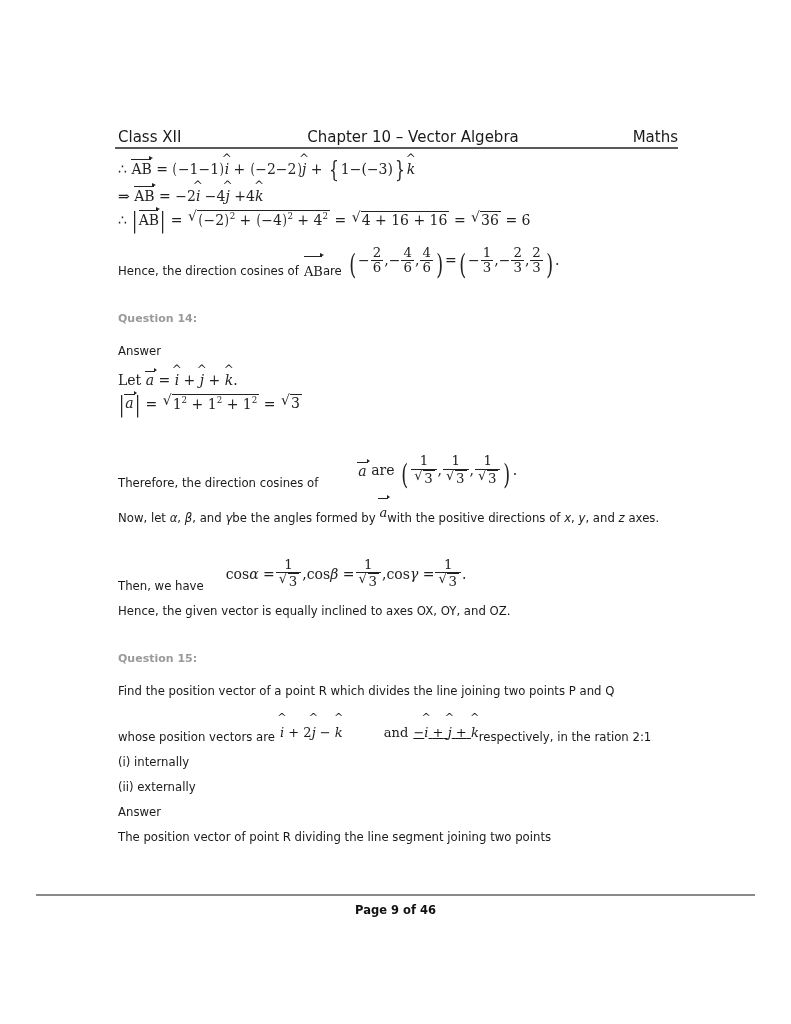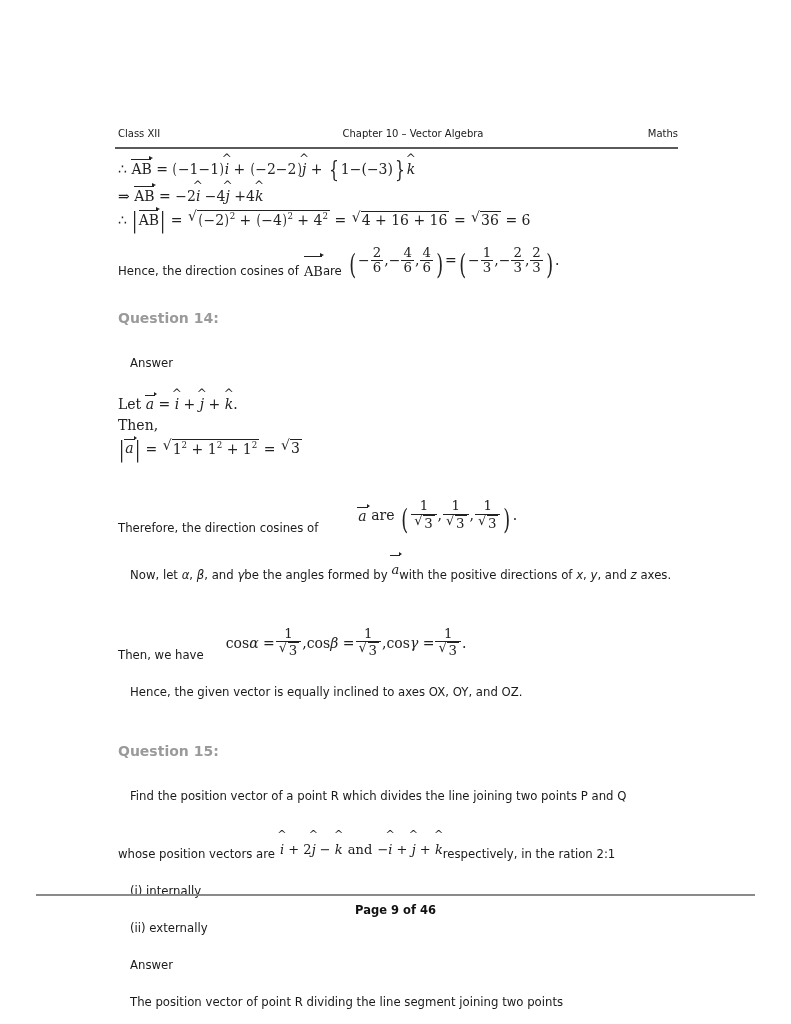--- a/index.html
+++ b/index.html
@@ -25,21 +25,21 @@
 
   
   .header {
     position: absolute;
     left: 118px;
     top: 128px;
     width: 560px;
     display: flex;
     justify-content: flex-end;
     align-items: baseline;
-    font-size: 10px;
+    font-size: 15px;
     color: #1a1a1a;
   }
   .header .hd-left   { width: 150px; text-align: left; }
   .header .hd-center { flex: 1; text-align: center; }
   .header .hd-right  { width: 120px; text-align: right; }
 
   .header-rule {
     position: absolute;
     left: 115px;
     top: 147px;
@@ -53,27 +53,27 @@
     position: absolute;
     left: 118px;
     top: 160px;
     width: 568px;
   }
 
   .ptext {
     font-size: 11.7px;
     line-height: 25px;
     color: #1a1a1a;
-    margin: 12px;
+    margin: 0;
     white-space: nowrap;
   }
   .ptext.wrap { white-space: normal; }
 
   .qhead {
-    font-size: 14px;
+    font-size: 11px;
     font-weight: bold;
     color: #9a9a9a;
     margin: 0;
     line-height: 25px;
   }
 
   .spacer-8 { height: 8px; }
   .spacer-14 { height: 14px; }
   .spacer-22 { height: 22px; }
 
@@ -341,21 +341,20 @@
       <span class="up">Let</span>
       <span class="bar"><span class="barrow"></span><span>a</span></span>
       <span>=</span>
       <span class="hat">i</span>
       <span>+</span>
       <span class="hat">j</span>
       <span>+</span>
       <span class="hat">k</span><span class="up">.</span>
     </div>
 
-    <div class="math mline">Then,</div>
 
     <div class="math mline">
       <span class="bigbrace">|</span><span class="bar"><span class="barrow"></span><span>a</span></span><span class="bigbrace">|</span>
       <span>=</span>
       <span class="rad">
         <span class="radsign">√</span>
         <span class="radbody"><span>1</span><span class="sup">2</span> <span>+</span> <span>1</span><span class="sup">2</span> <span>+</span> <span>1</span><span class="sup">2</span></span>
       </span>
       <span>=</span>
       <span class="rad">
@@ -411,22 +410,22 @@
 
     <div class="spacer-8"></div>
 
     <div class="ptext">Find the position vector of a point R which divides the line joining two points P and Q</div>
 
     <div class="spacer-8"></div>
 
     <div class="row">
       <span class="lbl">whose position vectors are</span>&nbsp;
       <span class="imath" style="position:relative; top:-5px;"><span class="hat">i</span> <span>+</span> <span>2</span><span class="hat">j</span> <span>−</span> <span class="hat">k</span></span>&nbsp;
-      <span class="imath" style="position:relative; top:-5px;">and</span>&nbsp;
-      <span class="imath" style="position:relative; top:-5px;"><span>−</span><span class="hat">i</span> <span>+</span> <span class="hat">j</span> <span>+</span> <span class="hat">k</span></span>
+      <span class="imath" style="position:relative; top:-5px;margin-left:36px;">and</span>&nbsp;
+      <span class="imath" style="position:relative; top:-5px;text-decoration:underline;"><span>−</span><span class="hat">i</span> <span>+</span> <span class="hat">j</span> <span>+</span> <span class="hat">k</span></span>
       <span class="lbl">respectively, in the ration 2:1</span>
     </div>
 
     <div class="ptext">(i) internally</div>
     <div class="ptext">(ii) externally</div>
     <div class="ptext">Answer</div>
     <div class="ptext">The position vector of point R dividing the line segment joining two points</div>
 
   </div>
 

